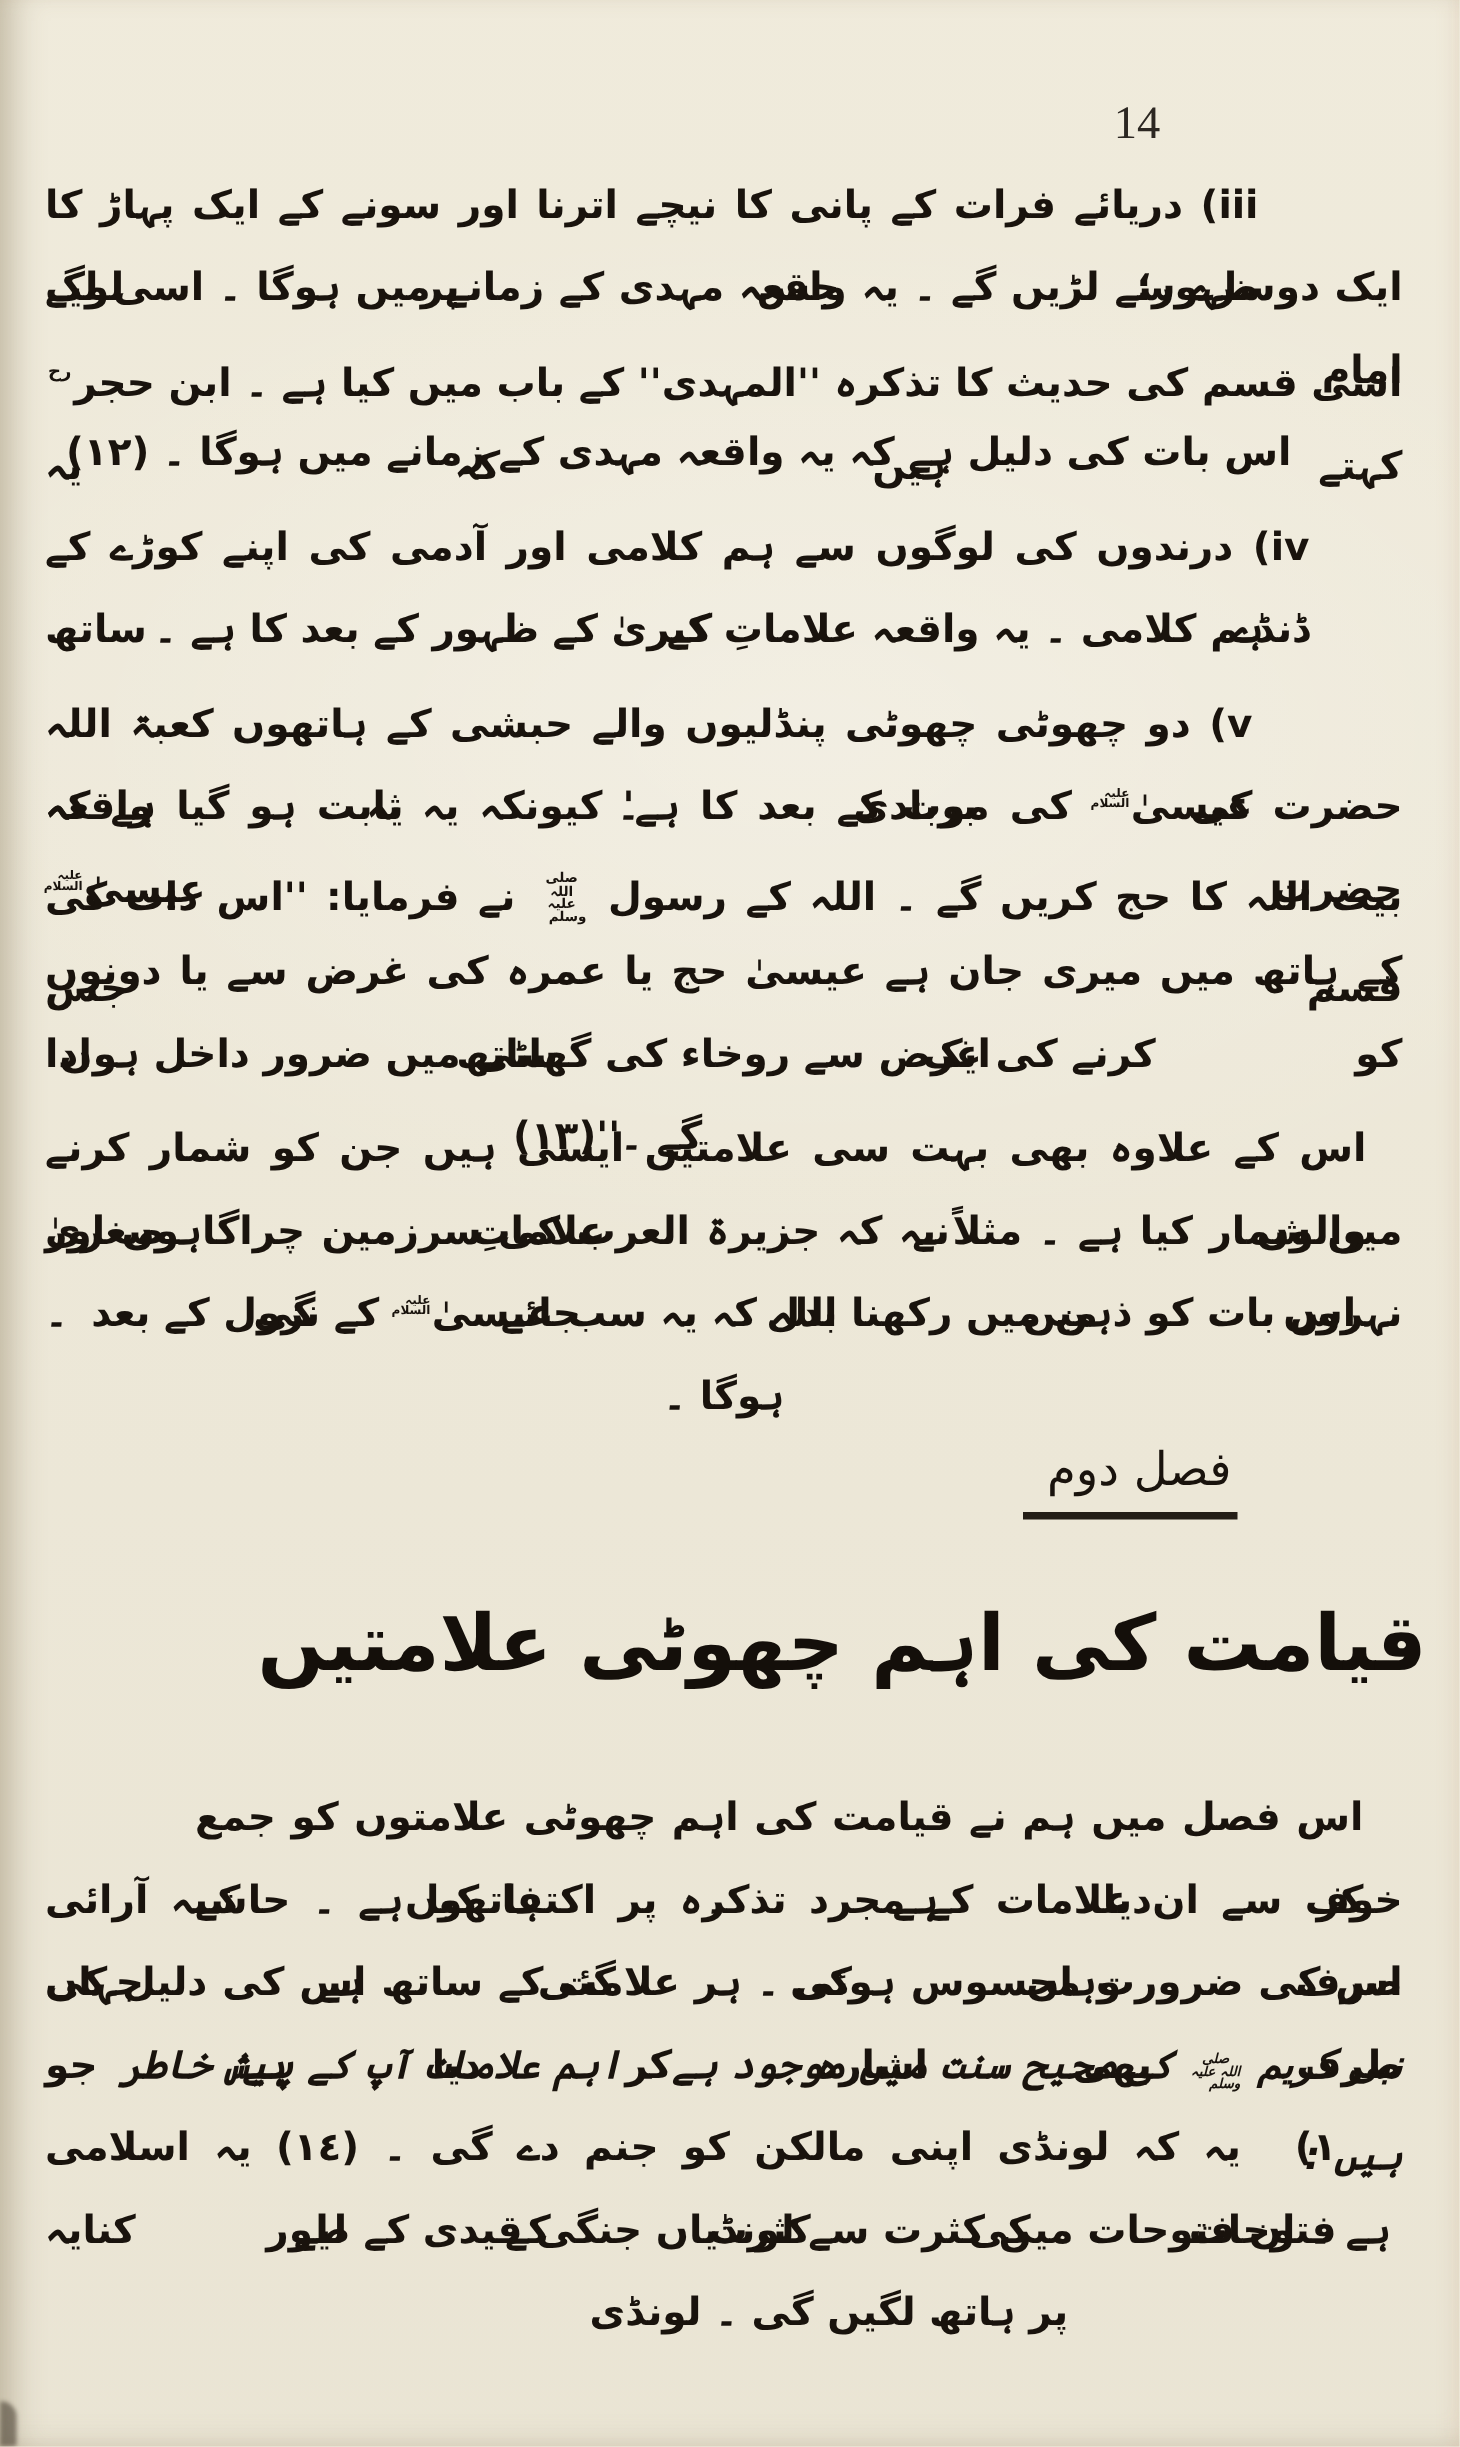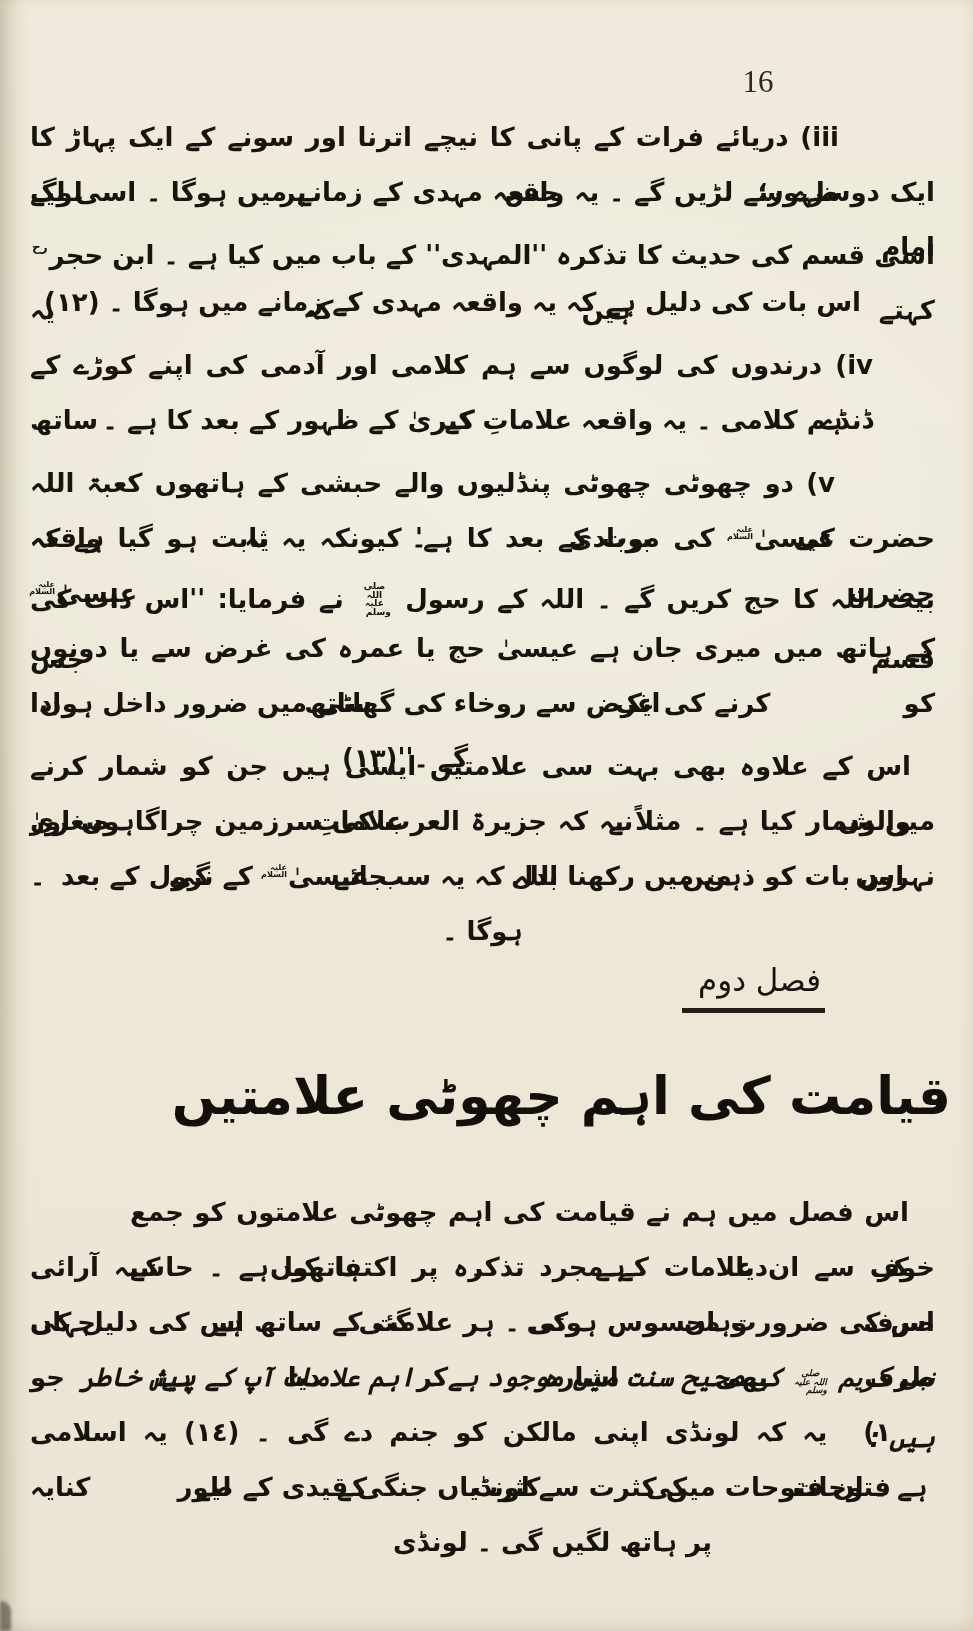--- a/index.html
+++ b/index.html
@@ -46,21 +46,21 @@
   .chapterwrap{position:absolute;top:962px;left:30px;width:905px;text-align:right;}
   .chapter{display:inline-block;margin-right:110px;font-size:31px;font-weight:normal;
     color:#19130d;padding:0 4px 10px 16px;border-bottom:5px solid #241e16;}
   .heading{position:absolute;top:1048px;left:30px;width:905px;margin:16px;
     text-align:right;font-size:52px;font-weight:bold;color:#140f0a;line-height:1.25;}
 </style>
 </head>
 <body>
 
 <div class="page">
-  <div class="pagenum">16</div>
+  <div class="pagenum">14</div>
 
   <div class="textcol intro" dir="rtl">
     <div class="ln j pr96" dir="rtl"><span>iii) دریائے فرات کے پانی کا نیچے اترنا اور سونے کے ایک پہاڑ کا ظہور؛ جس پر لوگ</span></div>
     <div class="ln j" dir="rtl"><span>ایک دوسرے سے لڑیں گے ۔ یہ واقعہ مہدی کے زمانے میں ہوگا ۔ اسی لیے امام</span></div>
     <div class="ln j" dir="rtl"><span>اسی قسم کی حدیث کا تذکرہ ''المہدی'' کے باب میں کیا ہے ۔ ابن حجر</span><span class="hon">رح</span><span> کہتے ہیں کہ یہ</span></div>
     <div class="ln c pr60" dir="rtl"><span>اس بات کی دلیل ہے کہ یہ واقعہ مہدی کے زمانے میں ہوگا ۔ (۱۲)</span></div>
     <div class="ln j pr62 gap8" dir="rtl"><span>iv) درندوں کی لوگوں سے ہم کلامی اور آدمی کی اپنے کوڑے کے ڈنڈے کے ساتھ</span></div>
     <div class="ln c pr20" dir="rtl"><span>ہم کلامی ۔ یہ واقعہ علاماتِ کبریٰ کے ظہور کے بعد کا ہے ۔</span></div>
     <div class="ln j pr100 gap8" dir="rtl"><span>v) دو چھوٹی چھوٹی پنڈلیوں والے حبشی کے ہاتھوں کعبۃ اللہ کی بربادی ۔ یہ واقعہ</span></div>
     <div class="ln j" dir="rtl"><span>حضرت عیسیٰ</span><span class="stamp-s">علیہ السلام</span><span> کی موت کے بعد کا ہے' کیونکہ یہ ثابت ہو گیا ہے کہ حضرت عیسیٰ</span><span class="stamp-s">علیہ السلام</span></div>

